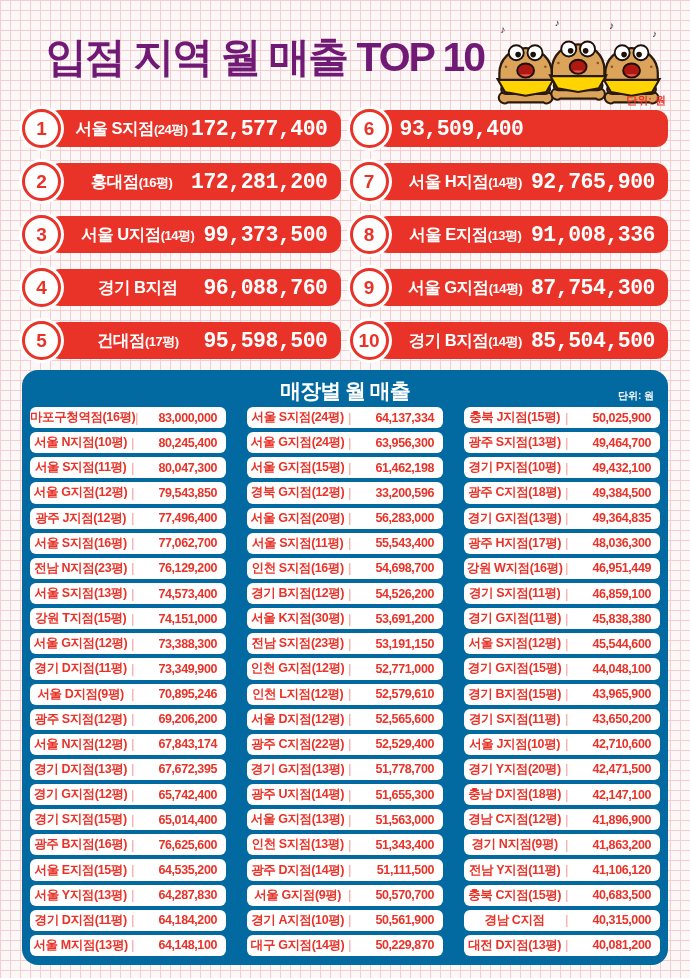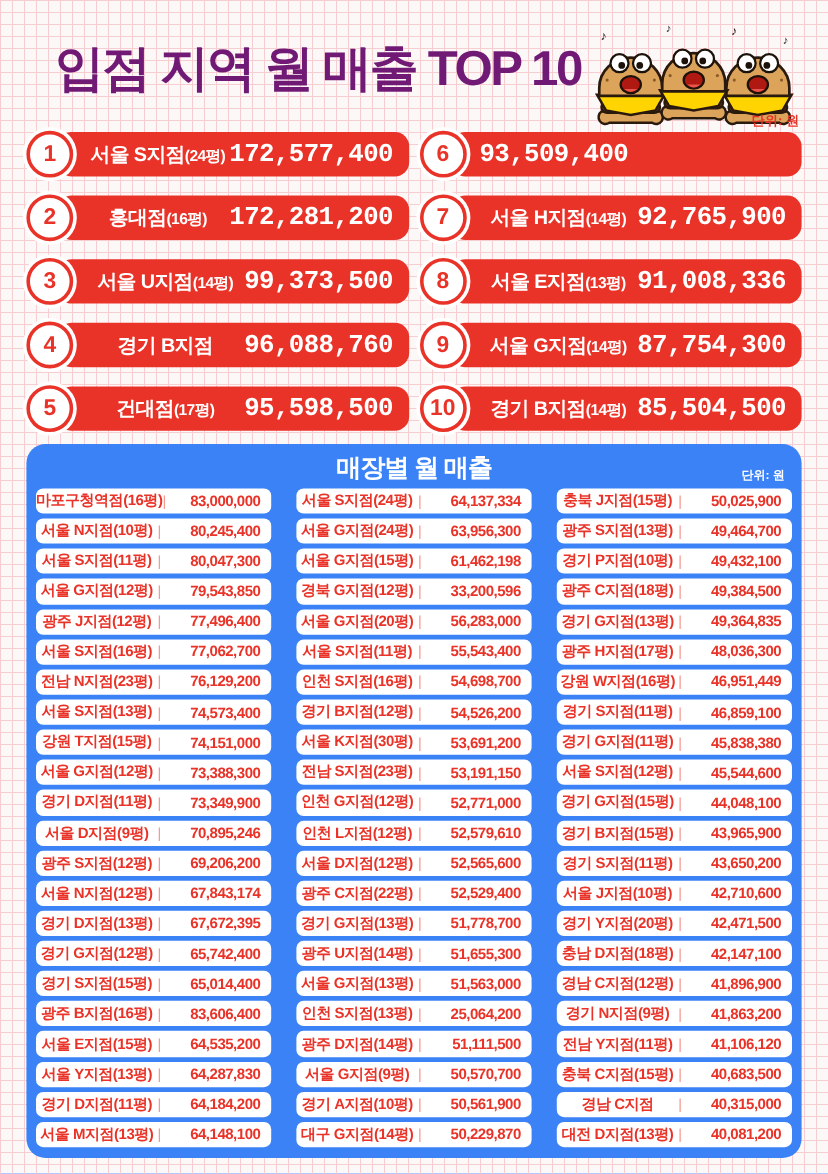--- a/index.html
+++ b/index.html
@@ -63,21 +63,21 @@
   }
   .store-name .paren { font-size: 13px; }
   .store-value {
     color: #fff; font-size: 21.5px; font-weight: 900;
     letter-spacing: -0.5px; white-space: nowrap; font-family: Liberation Mono, monospace;
   }
 
   
   .table-card {
     margin-top: 11px; height: 595px;
-    background: #3b82f6; border-radius: 16px;
+    background: #0369a1; border-radius: 16px;
     padding: 5px 8px 9px;
     display: flex; flex-direction: column;
   }
   .table-head { position: relative; height: 32px; flex: 0 0 32px; }
   .table-title {
     text-align: center; line-height: 32px;
     color: #fff; font-size: 21px; font-weight: 900; letter-spacing: -1px;
   }
   .table-unit {
     position: absolute; right: 6px; bottom: 4px;
@@ -299,21 +299,21 @@
           <div class="chip-value">65,742,400</div>
         </div>
         <div class="chip">
           <div class="chip-name">경기 S지점<span class="chip-paren">(15평)</span></div>
           <span class="chip-div">|</span>
           <div class="chip-value">65,014,400</div>
         </div>
         <div class="chip">
           <div class="chip-name">광주 B지점<span class="chip-paren">(16평)</span></div>
           <span class="chip-div">|</span>
-          <div class="chip-value">83,606,400</div>
+          <div class="chip-value">76,625,600</div>
         </div>
         <div class="chip">
           <div class="chip-name">서울 E지점<span class="chip-paren">(15평)</span></div>
           <span class="chip-div">|</span>
           <div class="chip-value">64,535,200</div>
         </div>
         <div class="chip">
           <div class="chip-name">서울 Y지점<span class="chip-paren">(13평)</span></div>
           <span class="chip-div">|</span>
           <div class="chip-value">64,287,830</div>
@@ -409,21 +409,21 @@
           <div class="chip-value">51,655,300</div>
         </div>
         <div class="chip">
           <div class="chip-name">서울 G지점<span class="chip-paren">(13평)</span></div>
           <span class="chip-div">|</span>
           <div class="chip-value">51,563,000</div>
         </div>
         <div class="chip">
           <div class="chip-name">인천 S지점<span class="chip-paren">(13평)</span></div>
           <span class="chip-div">|</span>
-          <div class="chip-value">25,064,200</div>
+          <div class="chip-value">51,343,400</div>
         </div>
         <div class="chip">
           <div class="chip-name">광주 D지점<span class="chip-paren">(14평)</span></div>
           <span class="chip-div">|</span>
           <div class="chip-value">51,111,500</div>
         </div>
         <div class="chip">
           <div class="chip-name">서울 G지점<span class="chip-paren">(9평)</span></div>
           <span class="chip-div">|</span>
           <div class="chip-value">50,570,700</div>

